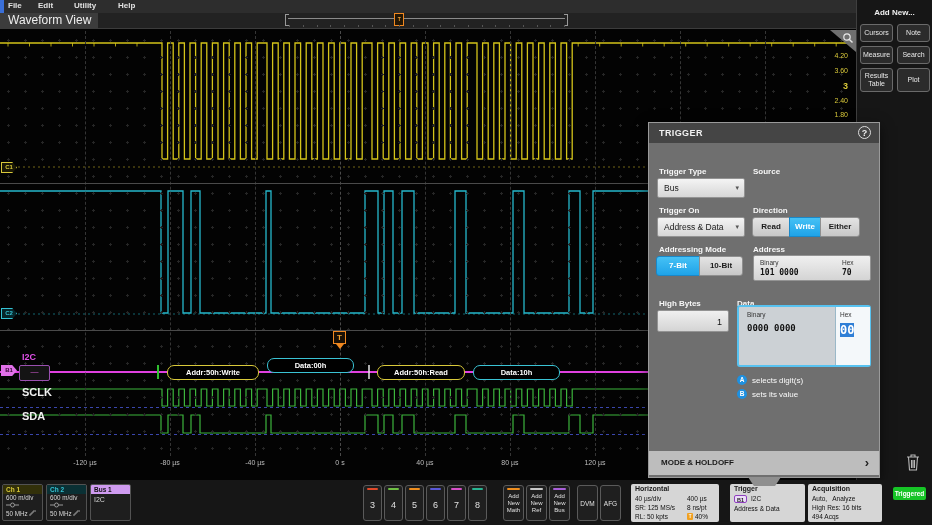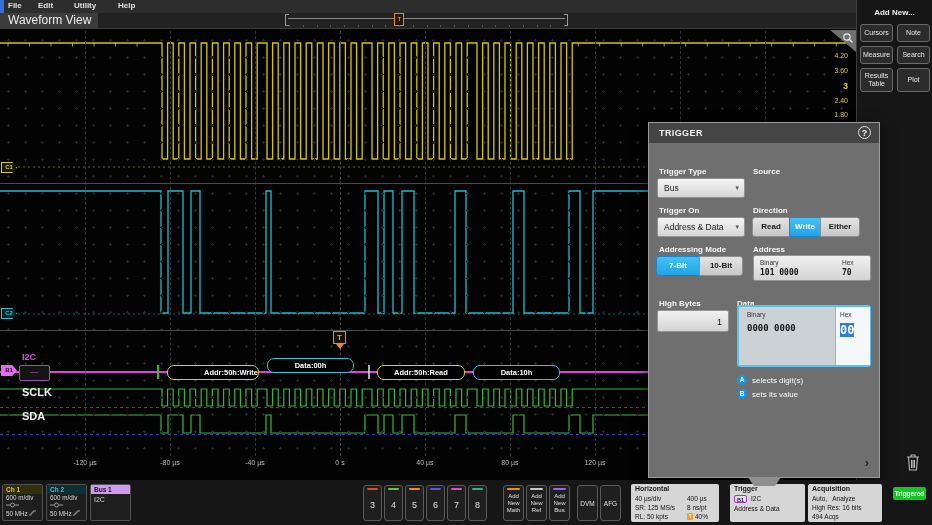--- a/index.html
+++ b/index.html
@@ -204,21 +204,21 @@
         <div class="tl" style="left: 567px;">120 µs</div>
       </div>
 
     <div id="c1-tag" class="chan-tag" style="top:133px">C1</div>
     <div id="c2-tag" class="chan-tag" style="top:279px">C2</div>
 
     <div id="i2c-label" style="top:323px">I2C</div>
     <div id="b1-tag" class="chan-tag" style="top:336px">B1</div>
     <div id="bus-handle" style="top:336px">—</div>
     <div id="packets">
-        <div class="packet" style="left: 167px; width: 90px; top: 336px; border: 1.3px solid rgb(217, 201, 58); text-align: right;">Addr:50h:Write</div>
+        <div class="packet" style="left: 167px; width: 90px; top: 336px; border: 1.3px solid rgb(217, 201, 58);">Addr:50h:Write</div>
         <div class="packet" style="left: 267px; width: 85px; top: 329px; border: 1.3px solid rgb(58, 195, 212);">Data:00h</div>
         <div class="packet" style="left: 377px; width: 86px; top: 336px; border: 1.3px solid rgb(217, 201, 58);">Addr:50h:Read</div>
         <div class="packet" style="left: 473px; width: 85px; top: 336px; border: 1.3px solid rgb(58, 195, 212);">Data:10h</div>
       </div>
 
     <div class="dig-label" style="top:357px">SCLK</div>
     <div class="dig-label" style="top:381px">SDA</div>
 
     <div id="t-flag">T</div>
     <div id="t-flag-tri"></div>
@@ -296,20 +296,21 @@
         <span class="tinylab" style="left:4px;top:4px">Hex</span>
         <span class="monoval selhl" style="left:4px;top:16px;font-size:12px">00</span>
       </div>
     </div>
 
     <div class="hint-ic" style="left:88px;top:252px">A</div>
     <div class="hint-tx" style="left:103px;top:253px">selects digit(s)</div>
     <div class="hint-ic" style="left:88px;top:266px">B</div>
     <div class="hint-tx" style="left:103px;top:267px">sets its value</div>
 
+    <div id="tp-mode">MODE &amp; HOLDOFF</div>
     <div id="tp-mode-ch">›</div>
   </div>
 
   <div id="bottom-bar">
     <div class="ch-box" style="left:2px">
       <div class="ch-title" id="ch1-title" style="color: rgb(217, 201, 58); background: rgb(50, 48, 10);">Ch 1</div>
       <div class="ch-line">600 m/div</div>
       <div class="ch-line">
         <svg width="13" height="6" viewBox="0 0 13 6">
             <line x1="0" y1="3" x2="4" y2="3" stroke="#999"></line>

